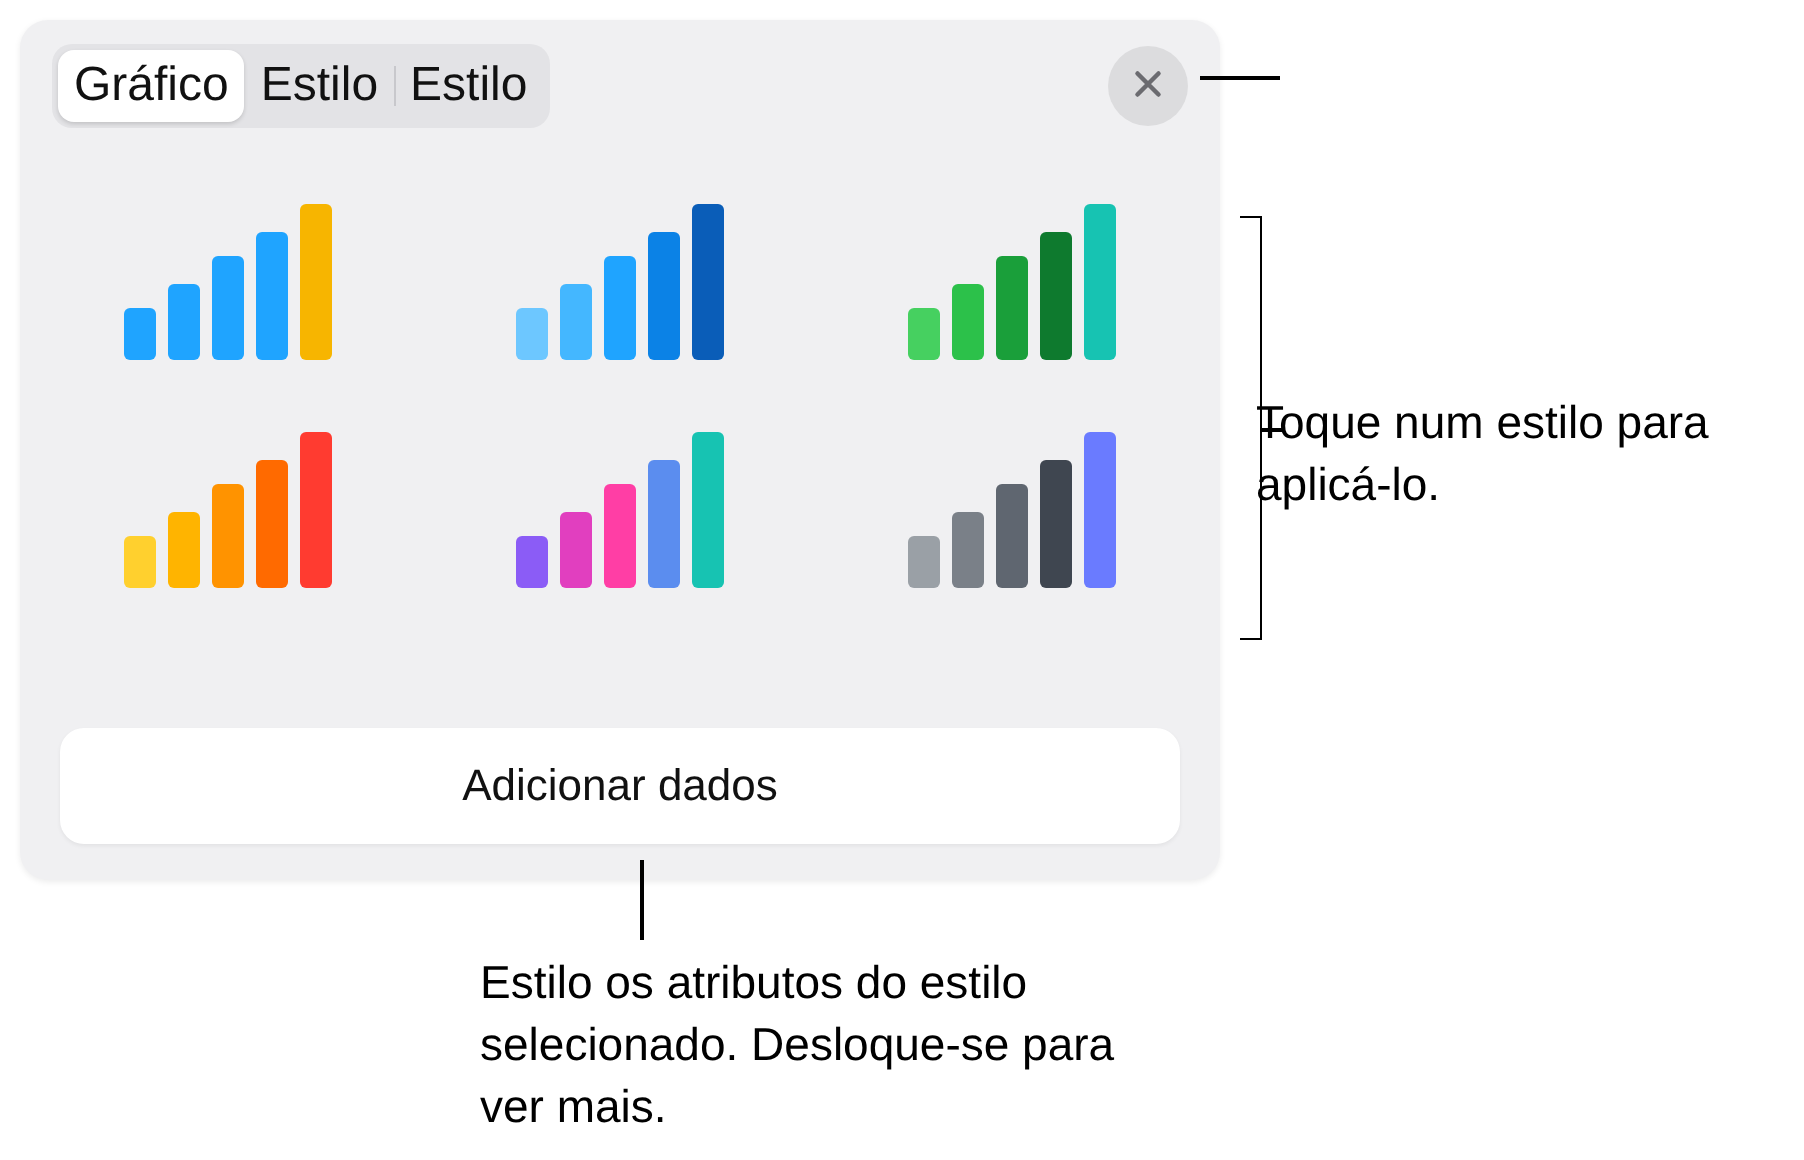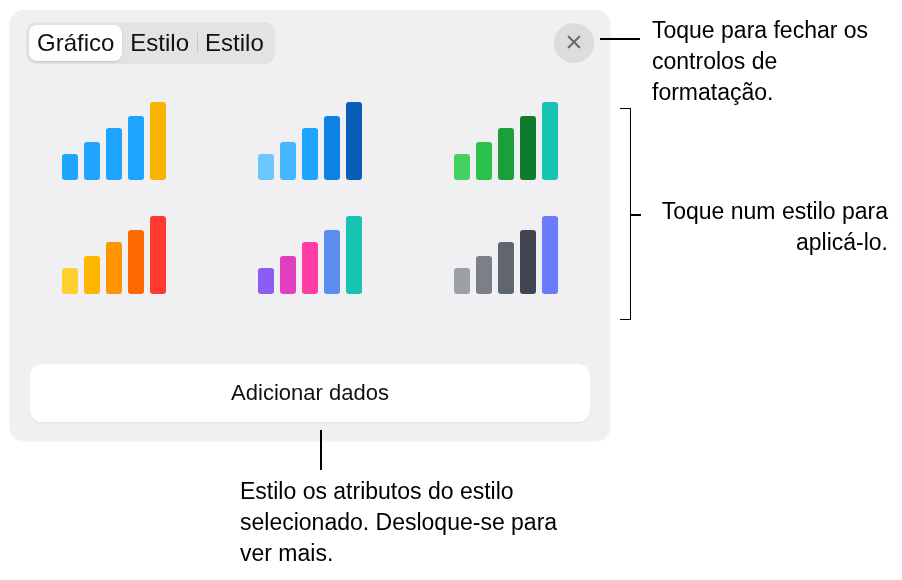--- a/index.html
+++ b/index.html
@@ -194,22 +194,21 @@
           <div class="bar" style="background: rgb(95, 102, 112); height: 52px;"></div>
           <div class="bar" style="background: rgb(63, 70, 80); height: 64px;"></div>
           <div class="bar" style="background: rgb(106, 123, 255); height: 78px;"></div>
         </button>
       </div>
 
     <button class="add-btn">Adicionar dados</button>
   </div>
 
   <div class="leader" style="left:600px; top:38px; width:40px;"></div>
-  <div class="callout" style="left:652px; top:15px;">Toque para fechar os controlos de formatação.</div>
 
   <div class="bracket" style="left:620px; top:108px; height:212px; width:0; border-top:1.5px solid #000; border-bottom:1.5px solid #000; padding-left:10px;"></div>
   <div class="leader" style="left:631px; top:214px; width:10px;"></div>
-  <div class="callout" style="left:628px; top:196px;text-align:right;">Toque num estilo para aplicá-lo.</div>
+  <div class="callout" style="left:628px; top:196px;">Toque num estilo para aplicá-lo.</div>
 
   <div class="leader-v" style="left:320px; top:430px; height:40px;"></div>
   <div class="callout" style="left:240px; top:476px; max-width:340px;">Estilo os atributos do estilo selecionado. Desloque-se para ver mais.</div>
 
 </div>
 
 </body></html>

